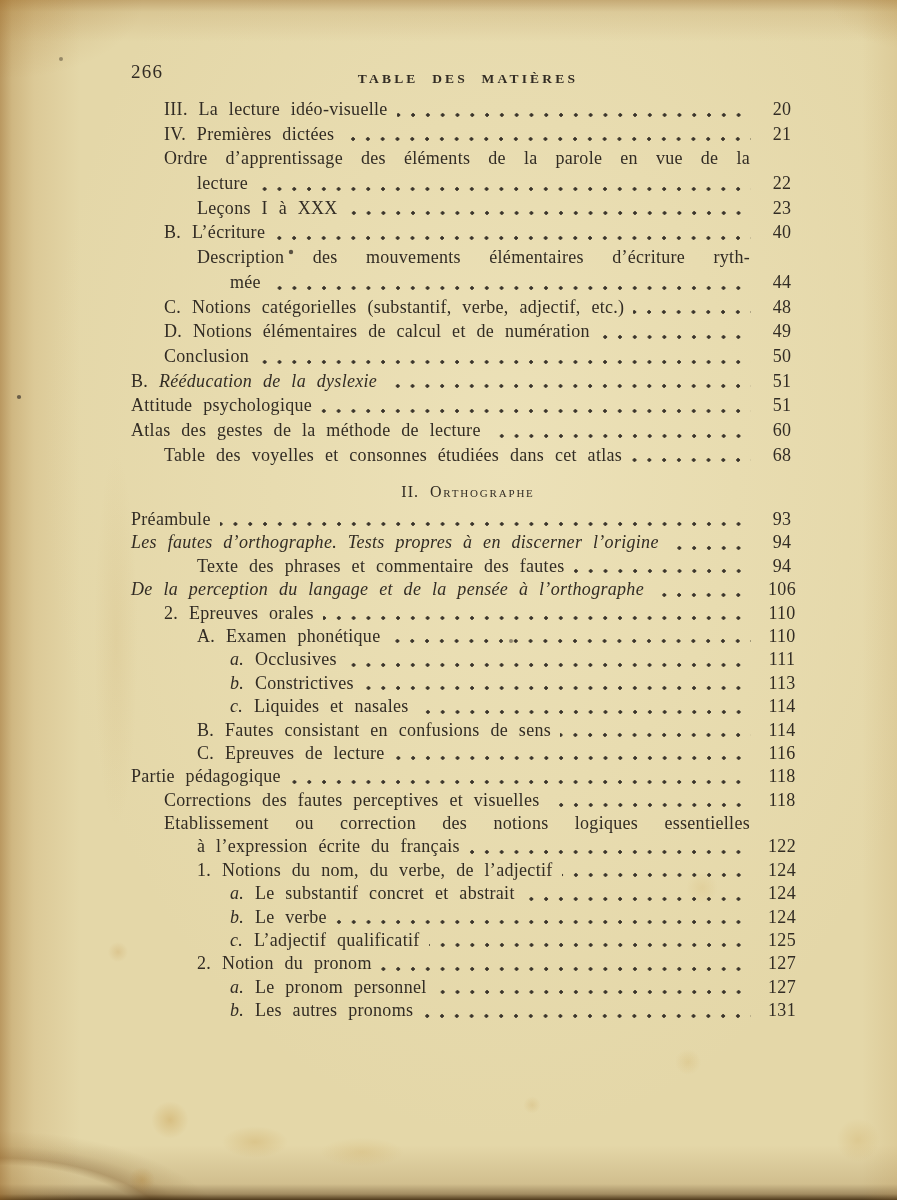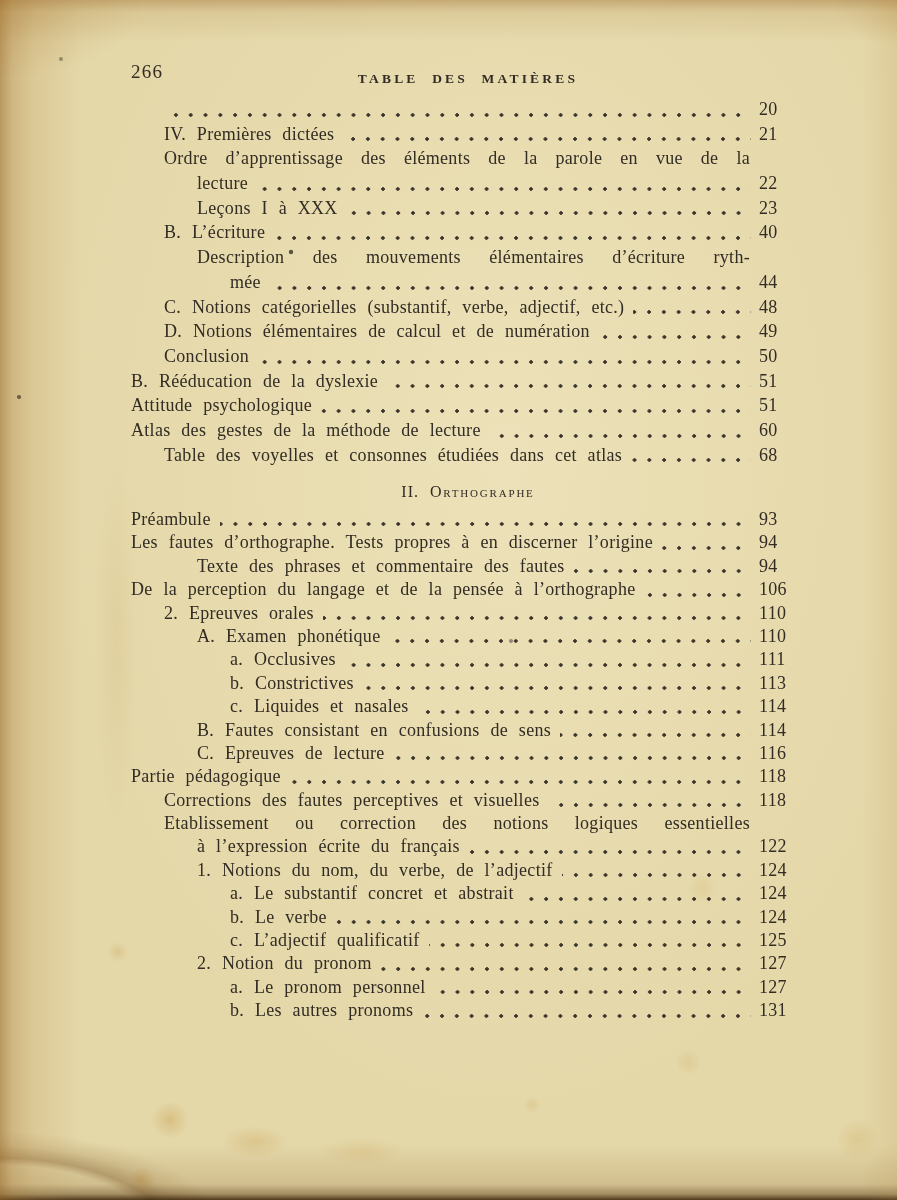--- a/index.html
+++ b/index.html
@@ -46,42 +46,43 @@
   .title{position:absolute;left:0;right:0;top:9px;text-align:center;
     font-size:13.5px;font-weight:bold;letter-spacing:3.2px;word-spacing:7px;line-height:20px;}
   .toc{position:absolute;left:131px;top:97px;width:674px;font-size:18px;
     letter-spacing:.3px;word-spacing:6px;}
   .row{display:flex;height:24.7px;line-height:24.7px;white-space:nowrap;}
   .row.s2{height:23.4px;line-height:23.4px;}
   .i1{padding-left:33px}
   .i2{padding-left:66px}
   .i3{padding-left:99px}
   .txt{flex:0 0 auto;}
-  .it{text-align:center;}
+  .it{font-style:italic;text-align:center;}
   .dots{flex:1 1 auto;position:relative;margin:0 8px 0 9px;min-width:0;}
   .dots::after{content:"";position:absolute;left:0;right:0;bottom:5px;height:4px;
     background-image:radial-gradient(circle at 2px 2px,#3a342b 1.5px,rgba(58,52,43,0) 2px);
     background-size:14.8px 4px;background-repeat:repeat-x;background-position:right bottom;}
-  .pg{flex:0 0 46px;text-align:left;}
+  .pg{flex:0 0 46px;text-align:center;}
   .just .txt{flex:1 1 auto;white-space:normal;text-align:justify;text-align-last:justify;padding-right:55px;}
   .toc-heading{text-align:center;height:24.7px;line-height:24.7px;margin:13px 0 3px;font-size:16px;}
   .toc-heading .hnum{letter-spacing:1px;}
   .toc-heading .htitle{font-variant:small-caps;letter-spacing:1.8px;}
 </style>
 </head>
 <body>
 
 <div class="page">
   <div class="specks"></div>
   <div class="header">
     <span class="pagenum">266</span>
     <span class="title">TABLE DES MATIÈRES</span>
   </div>
   <div class="toc" id="toc">
       <div class="row i1">
+        <span class="txt"><span>III. La lecture idéo-visuelle</span></span>
         <span class="dots"></span>
         <span class="pg">20</span>
       </div>
       <div class="row i1">
         <span class="txt"><span>IV. Premières dictées</span></span>
         <span class="dots"></span>
         <span class="pg">21</span>
       </div>
       <div class="row i1 just">
         <span class="txt"><span>Ordre d’apprentissage des éléments de la parole en vue de la</span></span>

